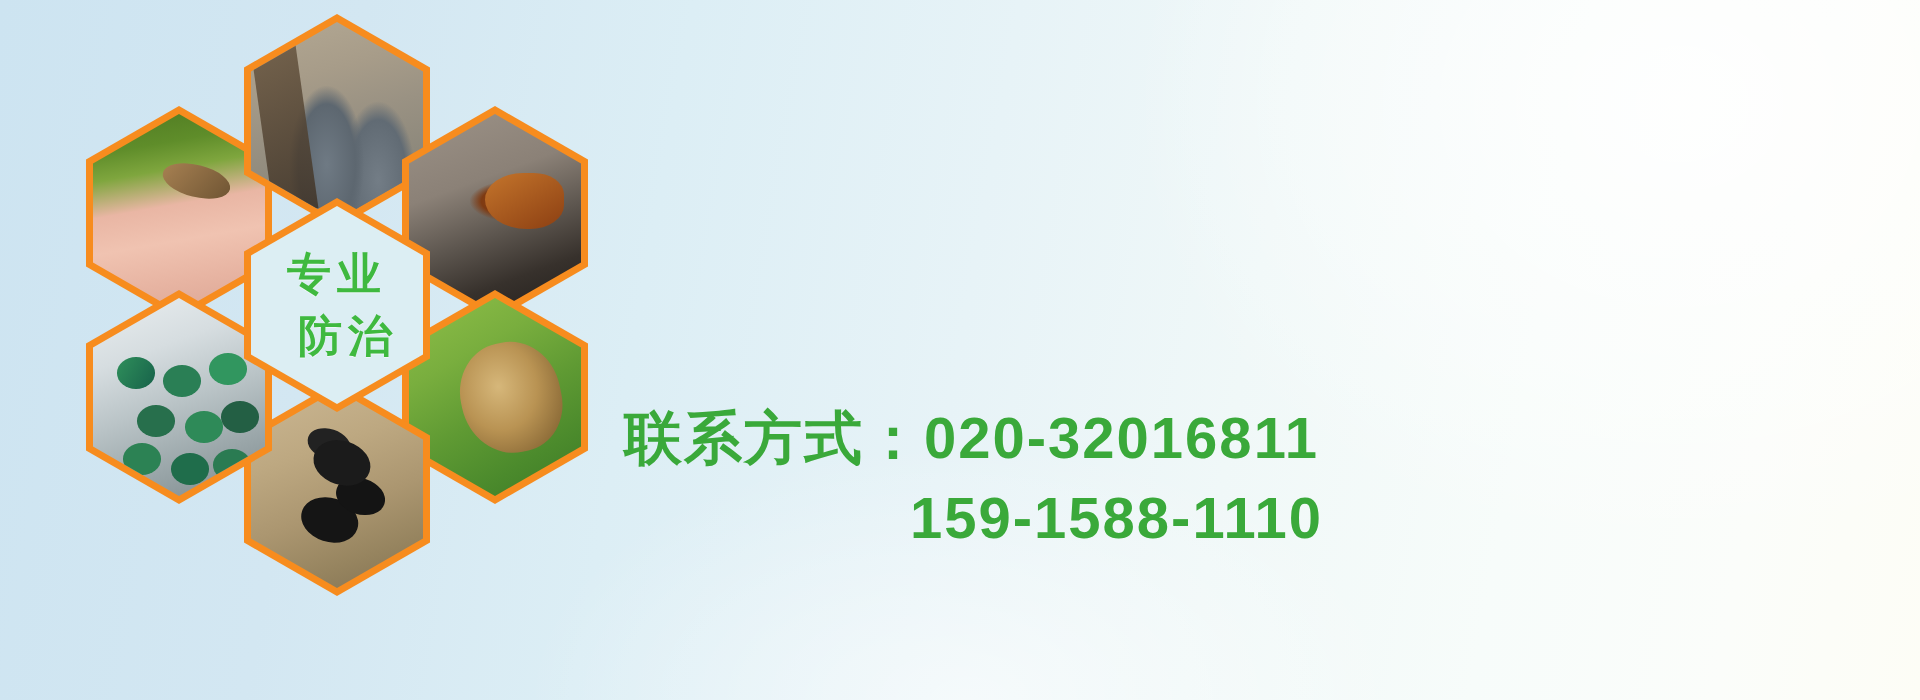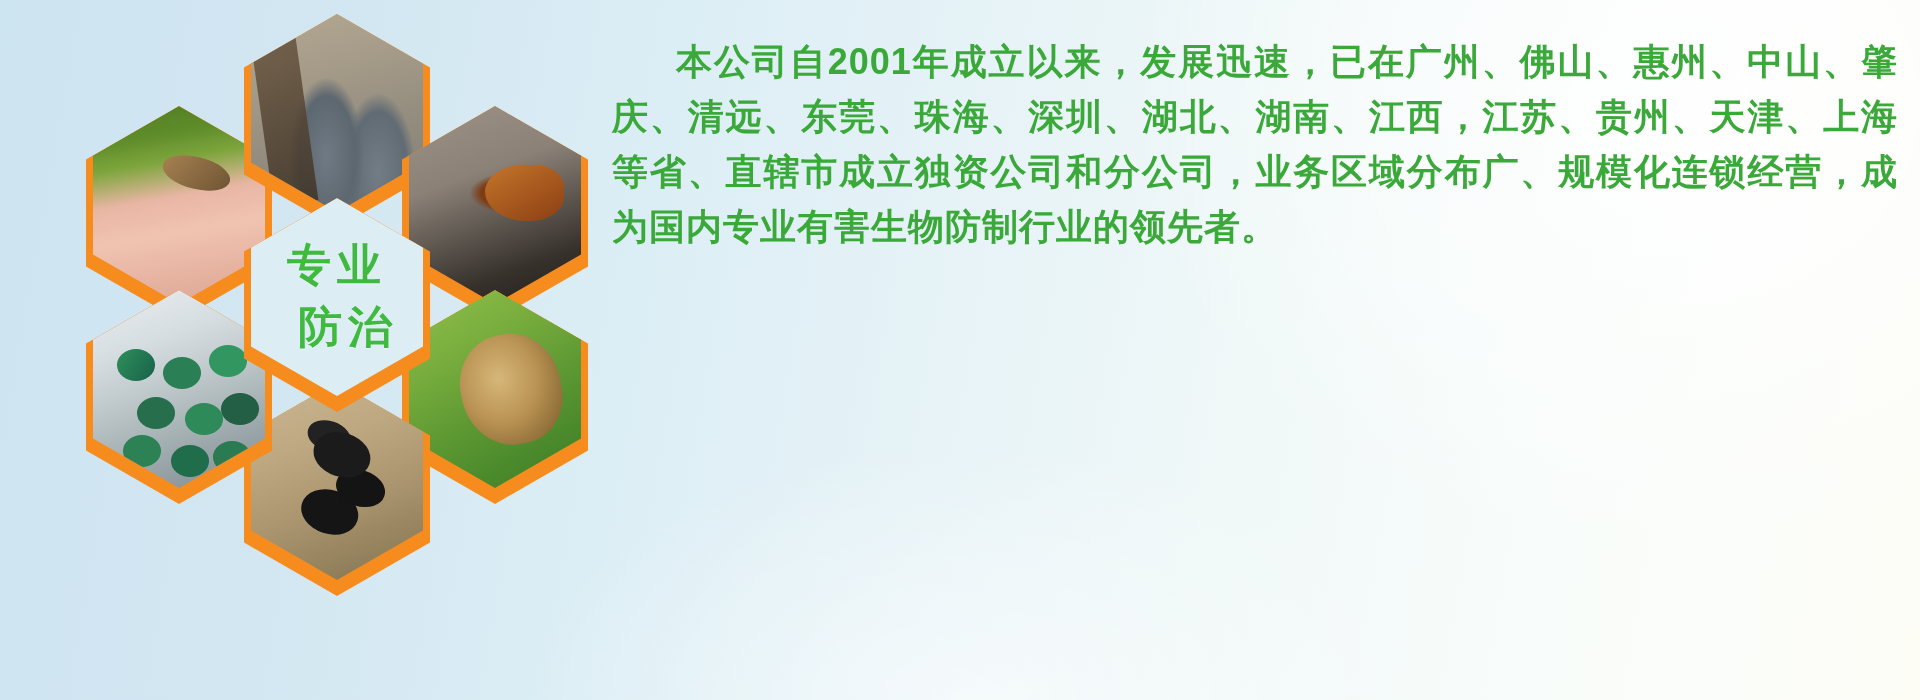--- a/index.html
+++ b/index.html
@@ -24,21 +24,21 @@
     pointer-events:none;
   }
 
   
   .comb{position:absolute;left:86px;top:10px;width:500px;height:560px;}
   .hex{
     position:absolute;width:186px;height:214px;
     -webkit-clip-path:polygon(50% 0%,100% 25%,100% 75%,50% 100%,0% 75%,0% 25%);
     clip-path:polygon(50% 0%,100% 25%,100% 75%,50% 100%,0% 75%,0% 25%);
     background:#f78c1e;
-    display:flex;align-items:flex-start;justify-content:center;font-family:Liberation Serif, serif;
+    display:flex;align-items:center;justify-content:center;
   }
   .hex .inner{
     width:172px;height:198px;
     -webkit-clip-path:polygon(50% 0%,100% 25%,100% 75%,50% 100%,0% 75%,0% 25%);
     clip-path:polygon(50% 0%,100% 25%,100% 75%,50% 100%,0% 75%,0% 25%);
     overflow:hidden;position:relative;
     display:flex;align-items:center;justify-content:center;
   }
   .hex .inner .art{position:absolute;inset:0;}
 
@@ -161,18 +161,19 @@
 
     <div class="hex h-center">
       <div class="inner">
         <div class="comb-label l1">专业</div>
         <div class="comb-label l2">防治</div>
       </div>
     </div>
 
   </div>
 
-  <div class="para">
-    <p>本公司自2001年成立以来，发展迅速，已在广州、佛山、惠州、中山、肇庆、清远、东莞、珠海、深圳、湖北、湖南、江西，江苏、贵州、天津、上海等省、直辖市成立独资公司和分公司，业务区域分布广、规模化连锁经营，成为国内专业有害生物防制行业的领先者。</p>
+
+  <div class="contact">
+    <div class="line1">联系方式：020-32016811</div>
+    <div class="line2">159-1588-1110</div>
   </div>
-
 
 </div>
 
 </body></html>

